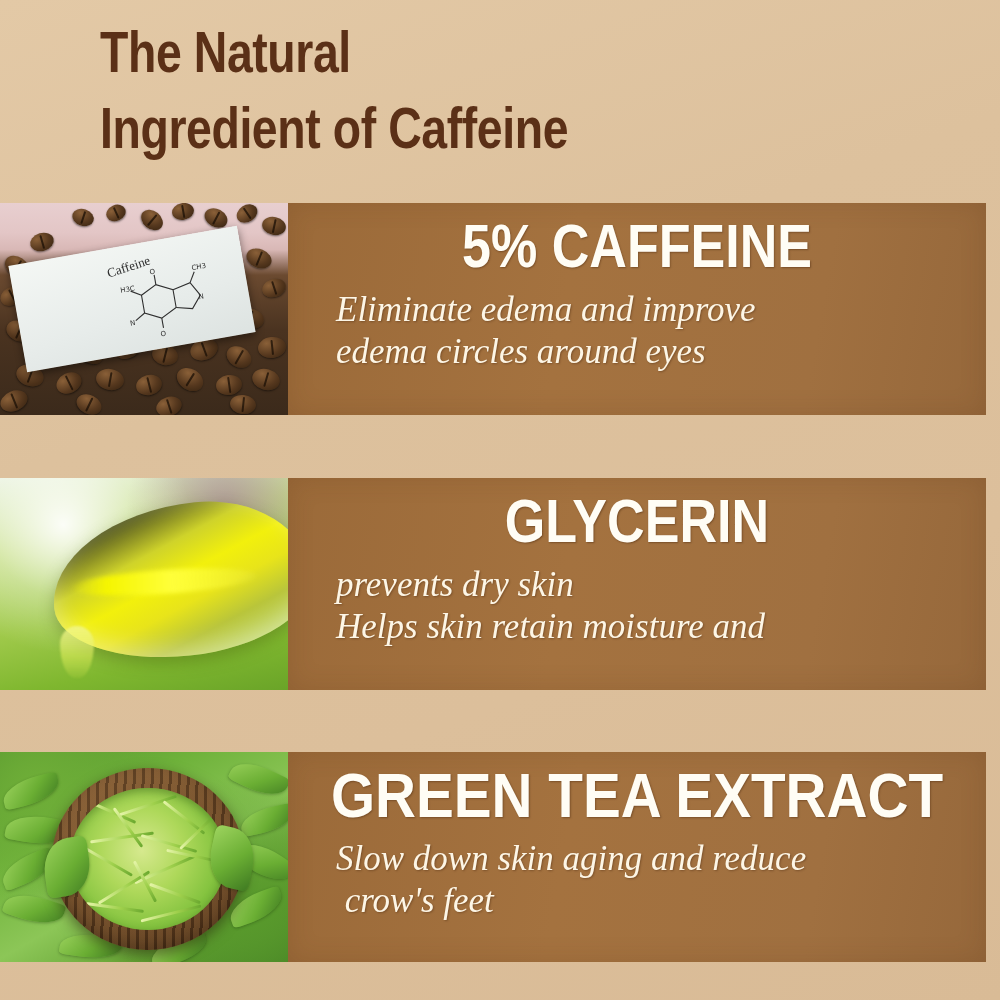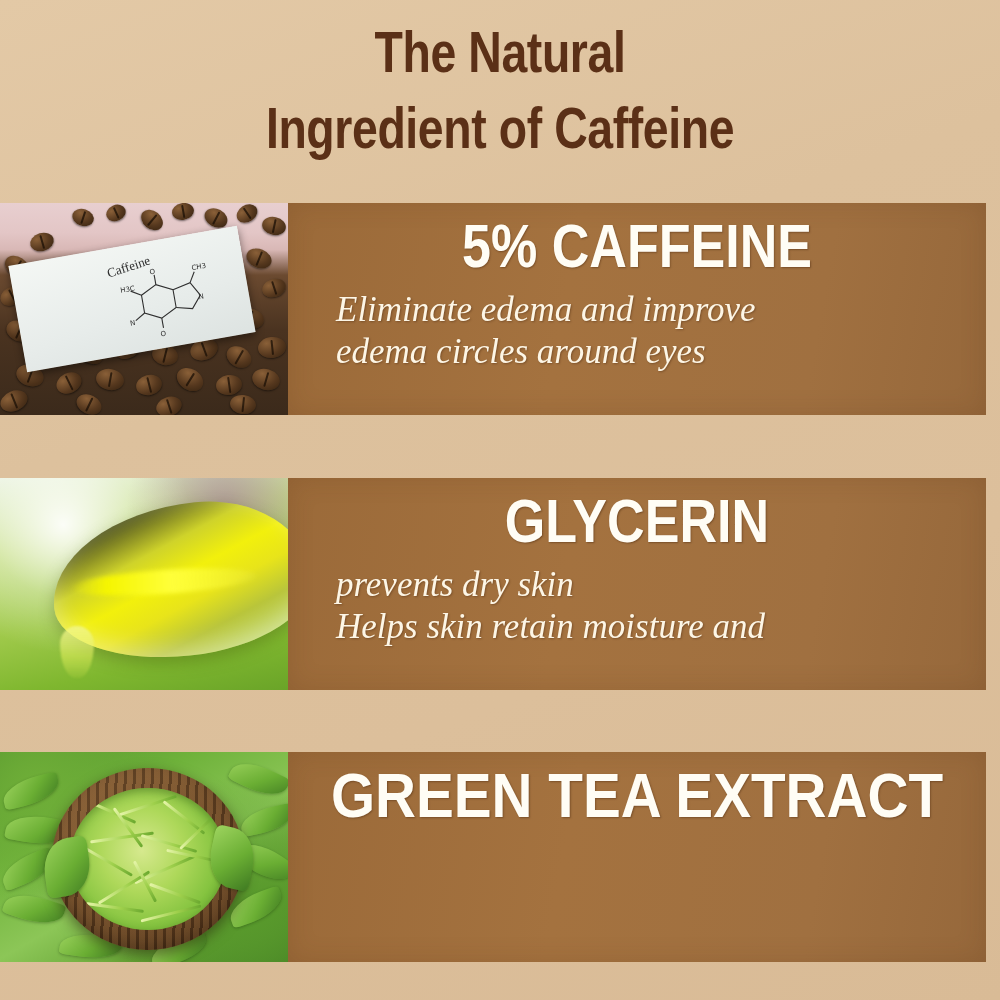--- a/index.html
+++ b/index.html
@@ -21,21 +21,20 @@
     background: linear-gradient(160deg, #e3c9a6 0%, #ddc19d 35%, #dcbf9b 65%, #d9bb96 100%);
     overflow: hidden;
   }
 
   
   .title-block {
     position: absolute;
     left: 0;
     top: 14px;
     width: 1000px;
-    text-align: center;
   }
   .title-line {
     display: block;
     color: #5b3017;
     font-family: "Liberation Sans Narrow", "Liberation Sans", sans-serif;
     font-weight: bold;
     font-size: 58px;
     line-height: 76px;
     letter-spacing: -0.5px;
     transform: scaleX(0.80);
@@ -394,16 +393,20 @@
           <div class="needle" style="left:104px; top:44px;  width:44px; transform:rotate(-44deg);"></div>
           <div class="needle" style="left:52px;  top:92px;  width:46px; transform:rotate(62deg);"></div>
         </div>
         <div class="leaf" style="left:-8px; top:70px;  width:46px; height:58px; transform:rotate(-8deg); border-radius:60% 14% 60% 14%;"></div>
         <div class="leaf" style="left:158px; top:60px; width:44px; height:60px; transform:rotate(12deg); border-radius:14% 60% 14% 60%;"></div>
       </div>
     </div>
 
     <div class="panel">
       <div class="heading wide">GREEN TEA EXTRACT</div>
+      <div class="desc">
+        <span class="ln">Slow down skin aging and reduce</span>
+        <span class="ln"> crow's feet</span>
+      </div>
     </div>
   </div>
 
 </div>
 
 </body></html>

